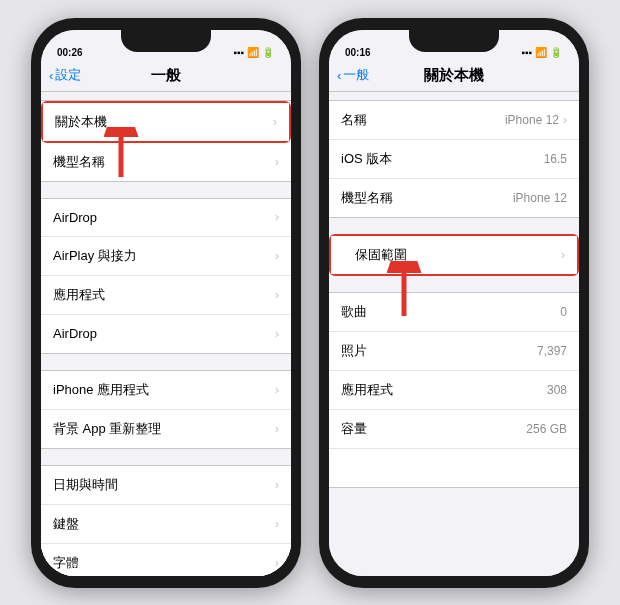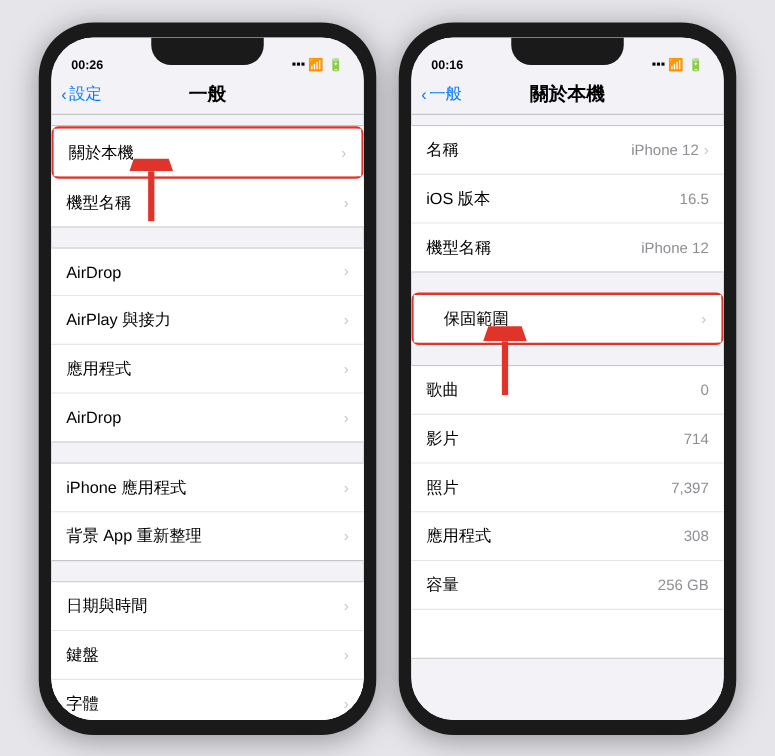--- a/index.html
+++ b/index.html
@@ -346,24 +346,20 @@
         </div>
       </div>
 
       <div class="section">
         <div class="list-group">
           <div class="list-item">
             <span>歌曲</span>
             <span class="list-item-value">0</span>
           </div>
           <div class="list-item">
-            <span>影片</span>
-            <span class="list-item-value">714</span>
-          </div>
-          <div class="list-item">
             <span>照片</span>
             <span class="list-item-value">7,397</span>
           </div>
           <div class="list-item">
             <span>應用程式</span>
             <span class="list-item-value">308</span>
           </div>
           <div class="list-item">
             <span>容量</span>
             <span class="list-item-value">256 GB</span>

